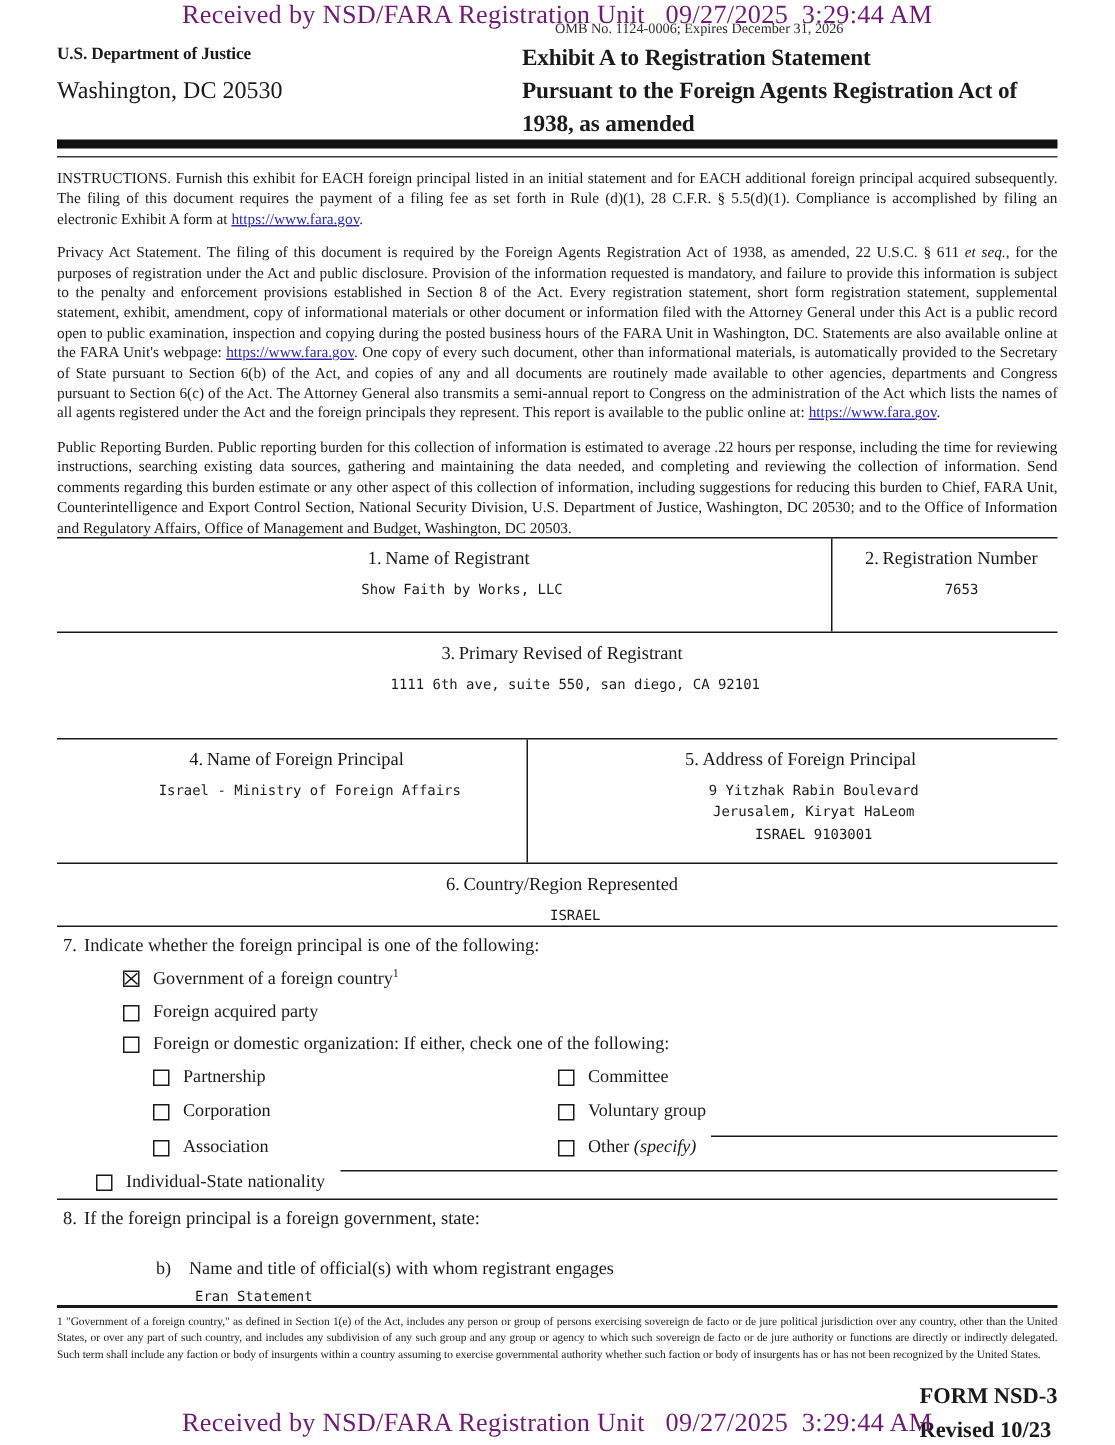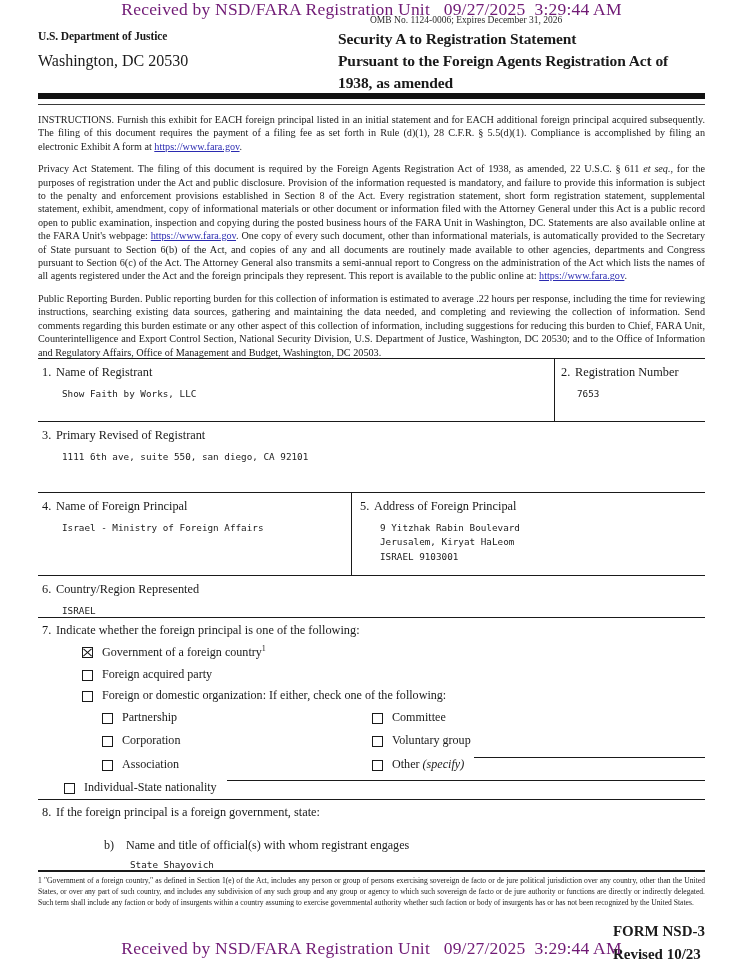--- a/index.html
+++ b/index.html
@@ -31,21 +31,21 @@
 
   
   .omb{
     position:absolute;left:370px;top:15px;
     font-size:9.5px;color:#2b2b2b;
     font-family:"Liberation Serif", serif;
     white-space:nowrap;
   }
   .hdr{
     position:absolute;left:38px;right:38px;top:28px;
-    display:flex;align-items:flex-start;
+    display:flex;align-items:flex-start;gap:10px;
   }
   .hdr-left{width:300px;padding-top:2px;}
   .doj{font-weight:bold;font-size:11.5px;letter-spacing:-.1px;}
   .washdc{font-size:16px;margin-top:10px;}
   .hdr-right{flex:1;}
   .title{
     font-weight:bold;font-size:15.5px;line-height:1.42;
     letter-spacing:-.1px;
   }
 
@@ -69,21 +69,21 @@
   .p:last-child{margin-bottom:0;}
   .lbl{font-weight:normal;}
   .lnk{color:#2a2ab0;text-decoration:underline;}
   .it{font-style:italic;}
 
   
   .form{position:absolute;left:38px;right:38px;top:358px;}
   .rowline{height:0;border-top:1.6px solid #1a1a1a;}
 
   .frow{display:flex;position:relative;}
-  .fcell{box-sizing:border-box;padding:6px 0 0 4px;}
+  .fcell{box-sizing:border-box;padding:6px 0 0 4px;text-align:center;}
   .fcell.bordered{border-right:1.5px solid #1a1a1a;}
   .fq{font-size:12.3px;line-height:1.25;}
   .fq .num{display:inline-block;min-width:14px;}
   .fval{
     font-family:"DejaVu Sans Mono", monospace;
     font-size:9.3px;
     line-height:1.52;
     margin-top:7px;
     margin-left:20px;
     white-space:pre;
@@ -154,21 +154,21 @@
   <div class="stamp stamp-top">Received by NSD/FARA Registration Unit   09/27/2025  3:29:44 AM</div>
 
   <div class="omb">OMB No. 1124-0006; Expires December 31, 2026</div>
 
   <div class="hdr">
     <div class="hdr-left">
       <div class="doj">U.S. Department of Justice</div>
       <div class="washdc">Washington, DC 20530</div>
     </div>
     <div class="hdr-right">
-      <div class="title">Security A to Registration Statement</div>
+      <div class="title">Exhibit A to Registration Statement</div>
       <div class="title">Pursuant to the Foreign Agents Registration Act of</div>
       <div class="title">1938, as amended</div>
     </div>
   </div>
 
   <div class="bar-thick" style="top:93px"></div>
   <div class="bar-thin" style="top:104px"></div>
 
   <div class="paras">
     <div class="p"><span class="lbl">INSTRUCTIONS.</span><span>  Furnish this exhibit for EACH foreign principal listed in an initial statement and for EACH additional foreign principal acquired subsequently.  The filing of this document requires the payment of a filing fee as set forth in Rule (d)(1), 28 C.F.R. § 5.5(d)(1).  Compliance is accomplished by filing an electronic Exhibit A form at </span><span class="lnk">https://www.fara.gov</span><span>.</span></div>
@@ -278,21 +278,21 @@
         <span class="cblab">Individual-State nationality</span>
         <span class="ruleline"></span>
       </div>
     </div>
 
     <div class="rowline" style="margin-top:3px"></div>
     <div class="s8">
       <div class="fq"><span class="num">8.</span><span>If the foreign principal is a foreign government, state:</span></div>
       <div class="sub" style="margin-top:18px">
         <div class="subq"><span class="al">b)</span><span>Name and title of official(s) with whom registrant engages</span></div>
-        <div class="fval">State Shayovich</div>
+        <div class="fval">Eran Statement</div>
       </div>
     </div>
 
   </div>
 
   <div class="bar-thin" style="top:870px;height:1.6px;background:#1a1a1a"></div>
   <div class="footnote">1 "Government of a foreign country," as defined in Section 1(e) of the Act, includes any person or group of persons exercising sovereign de facto or de jure political jurisdiction over any country, other than the United States, or over any part of such country, and includes any subdivision of any such group and any group or agency to which such sovereign de facto or de jure authority or functions are directly or indirectly delegated. Such term shall include any faction or body of insurgents within a country assuming to exercise governmental authority whether such faction or body of insurgents has or has not been recognized by the United States.</div>
 
   <div class="formcode">
     <div>FORM NSD-3</div>

